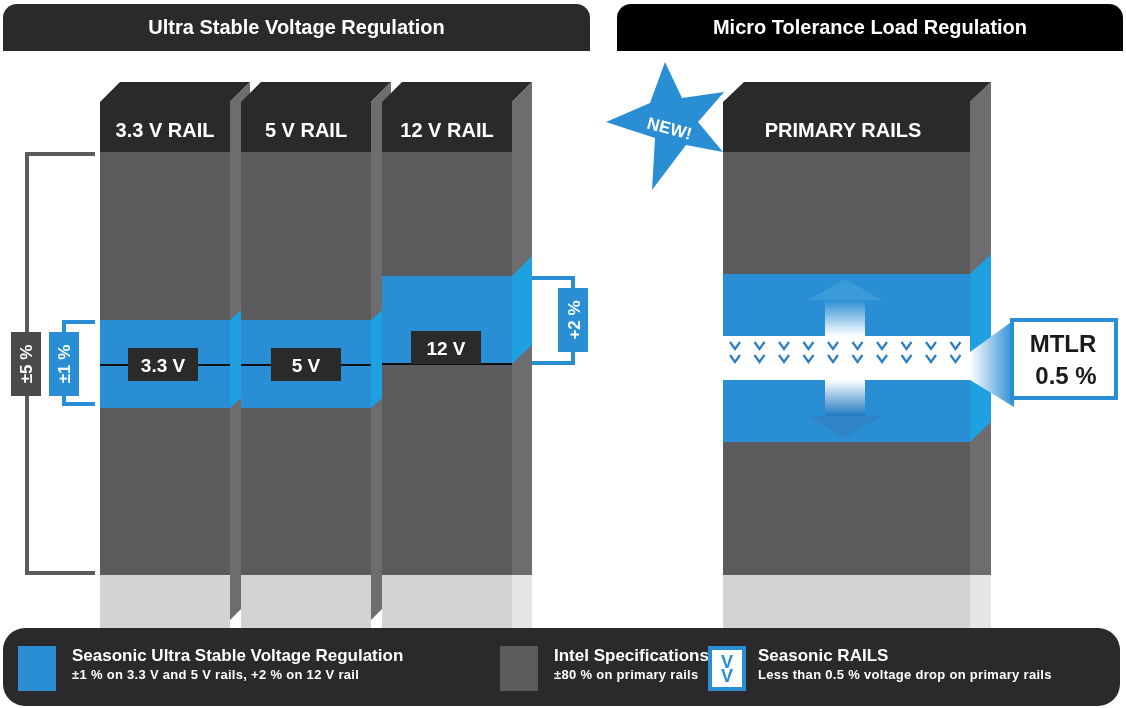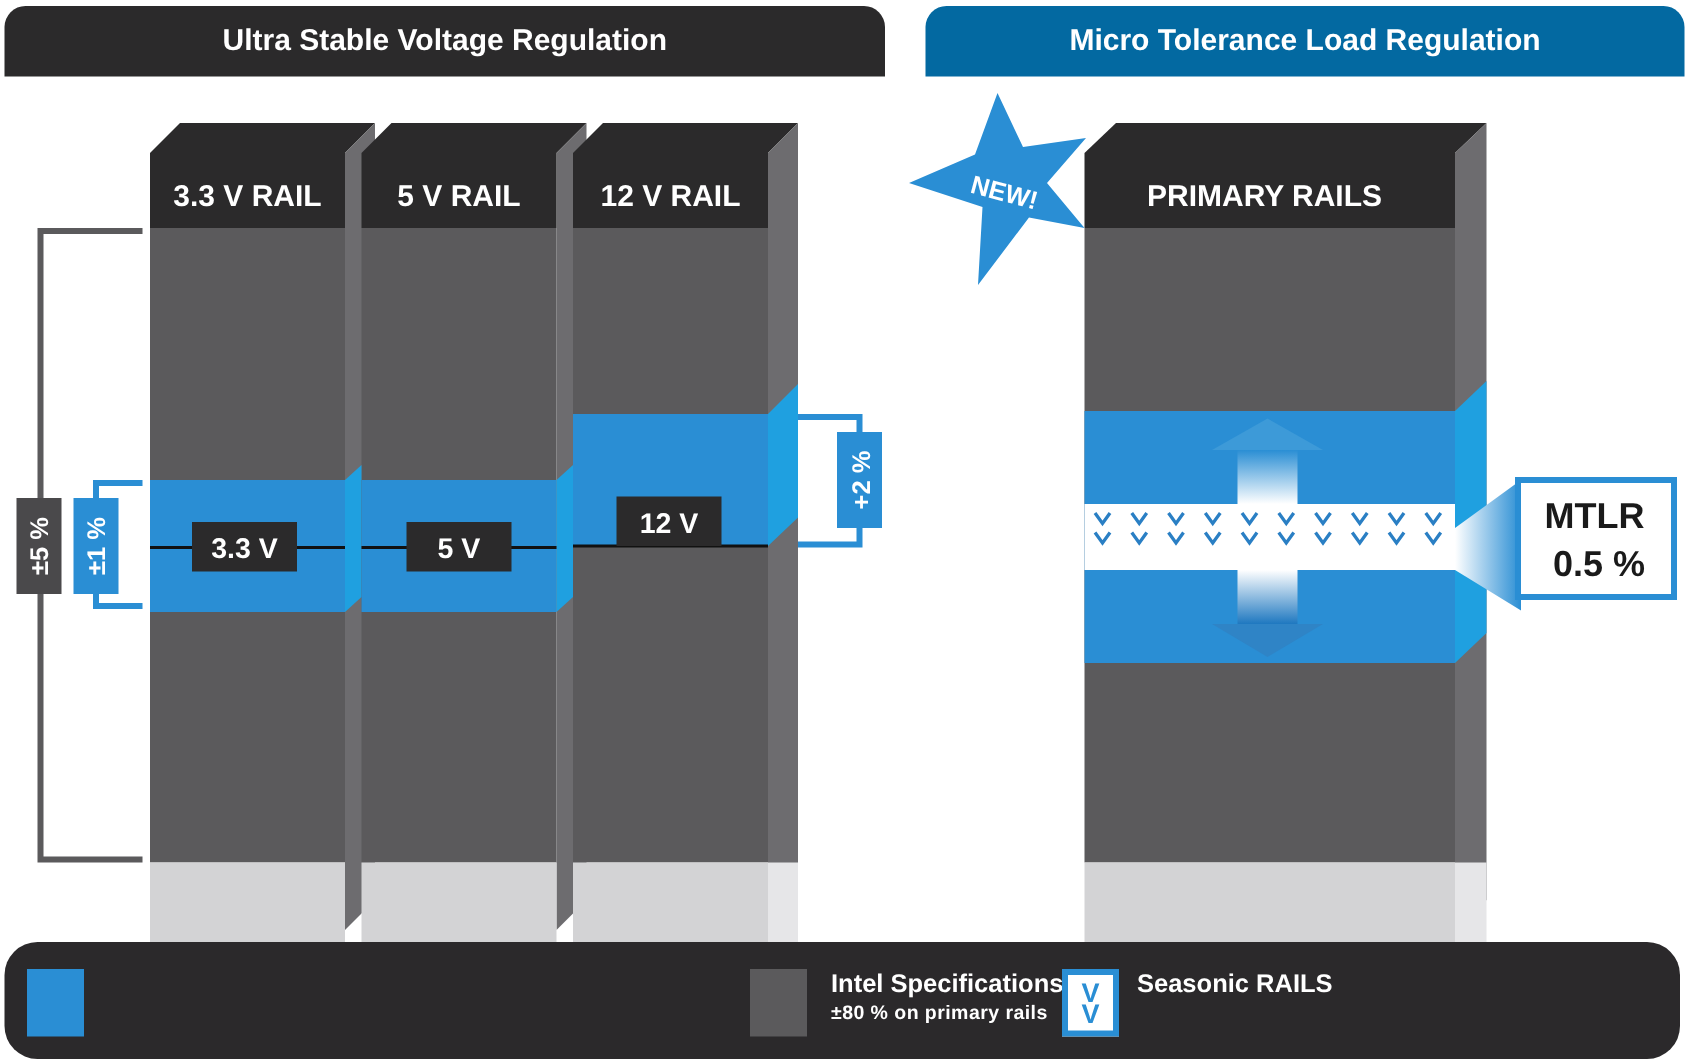--- a/index.html
+++ b/index.html
@@ -1,19 +1,19 @@
 <!DOCTYPE html>
 <html><head>
 <meta charset="utf-8">
 <style>
   html, body { margin:0; padding:0; background:#ffffff; }
   body { width:1126px; height:708px; position:relative; overflow:hidden; font-family:"Liberation Sans", sans-serif; }
   .hdr { position:absolute; top:4px; height:47px; border-radius:14px 14px 0 0; color:#fff; font-weight:bold; font-size:20px; display:flex; align-items:center; justify-content:center; }
   .hdr-left { left:3px; width:587px; background:#2b2a2b;align-items:center; }
-  .hdr-right { left:617px; width:506px; background:#0369a1; }
+  .hdr-right { left:617px; width:506px; background:#000000; }
   svg#diagram { position:absolute; left:0; top:0; }
   .lbl { font-family:"Liberation Sans", sans-serif; font-weight:bold; fill:#fff; }
   .legend { position:absolute; left:3px; top:628px; width:1117px; height:78px; background:#2b292b; border-radius:22px 22px 22px 22px; }
   .legend-item { position:absolute; top:18px; display:flex; }
   .swatch { width:38px; height:45px; margin-right:16px; }
   .lg-title { color:#fff; font-weight:bold; font-size:17px; line-height:20px; }
   .lg-sub { color:#fff; font-weight:bold; font-size:13px; line-height:18px; letter-spacing:0.3px; }
   .sw-mtlr { background:#fff; border:4px solid #2a8ed4; box-sizing:border-box; width:38px; height:45px; display:flex; align-items:center; justify-content:center; color:#2a8ed4; font-size:18px; line-height:14px; font-weight:bold; flex-direction:column; }
 </style>
 </head>
@@ -159,31 +159,34 @@
   <g>
     <polygon points="665,62 682,98 724,92 698,122 723,152 686,145 652,190 655,138 606,122 650,103" fill="#2a8ed4"></polygon>
     <text transform="translate(668,134) rotate(15)" text-anchor="middle" class="lbl" font-size="17">NEW!</text>
   </g>
 </svg>
 
 <div class="legend">
   <div class="legend-item" style="left:15px;">
     <div class="swatch" style="background:#2a8ed4;"></div>
     <div>
+      <div class="lg-title">Seasonic Ultra Stable Voltage Regulation</div>
+      <div class="lg-sub">±1 % on 3.3 V and 5 V rails, +2 % on 12 V rail</div>
     </div>
   </div>
   <div class="legend-item" style="left:460px;padding-left:37px;">
     <div class="swatch" style="background:#5b5a5c;"></div>
     <div>
       <div class="lg-title">Intel Specifications</div>
       <div class="lg-sub">±80 % on primary rails</div>
     </div>
   </div>
   <div class="legend-item" style="left:705px;">
     <div class="sw-mtlr" style="margin-right:12px;">
       <span>V</span>
       <span>V</span>
     </div>
     <div>
       <div class="lg-title">Seasonic RAILS</div>
+      <div class="lg-sub">Less than 0.5 % voltage drop on primary rails</div>
     </div>
   </div>
 </div>
 
 </body></html>

